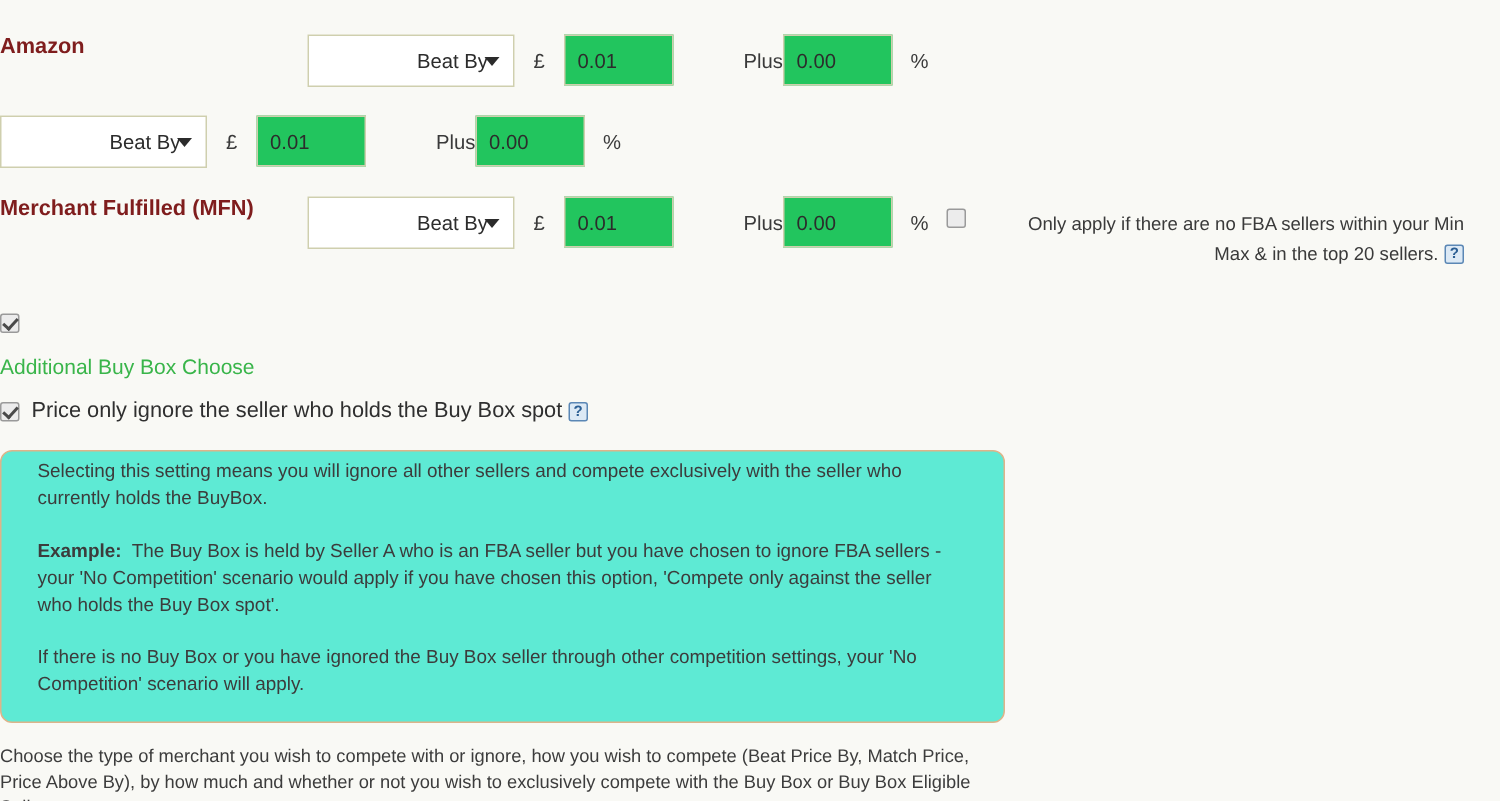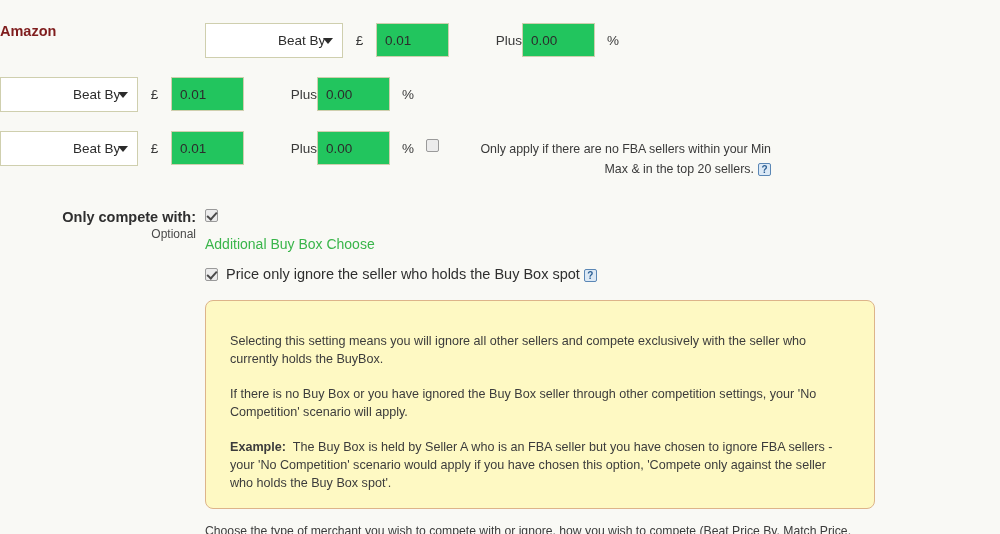--- a/index.html
+++ b/index.html
@@ -201,25 +201,25 @@
     color: #39b54a;
     font-size: 14px;
     text-decoration: none;
     margin: 14px 0 14px 0;
   }
 
   
   .info-panel {
     margin-top: 18px;
     width: 670px;
-    background: #fef9c3;
+    background: #5eead4;
     border: 1px solid #ddb48a;
     border-radius: 8px;
     box-sizing: border-box;
-    padding: 31px 22px 16px 24px;
+    padding: 4px 22px 16px 24px;
   }
   .info-panel p {
     margin: 0 0 17px 0;
     font-size: 12.6px;
     line-height: 18px;
     color: #3c3c3c;
   }
   .info-panel p:last-child { margin-bottom: 0; }
   .info-panel b { font-weight: bold; }
 
@@ -265,62 +265,59 @@
       </div>
       <div class="mini-lab gap-currency">£</div>
       <input class="num-input" type="text" value="0.01" style="">
       <div class="mini-lab gap-plus">Plus</div>
       <input class="num-input" type="text" value="0.00" style="">
       <div class="mini-lab gap-pct">%</div>
     </div>
   </div>
 
   <div class="form-row block-mfn">
+    <div class="row-label">Merchant Fulfilled (MFN)</div>
     <div class="row-controls">
       <div class="sel-wrap">
         <span class="sel-text">Beat By</span>
         <span class="sel-arrow"></span>
       </div>
       <div class="mini-lab gap-currency">£</div>
       <input class="num-input" type="text" value="0.01" style="">
       <div class="mini-lab gap-plus">Plus</div>
       <input class="num-input" type="text" value="0.00" style="">
       <div class="mini-lab gap-pct">%</div>
 
       <div class="mfn-note">
         <span class="cb"></span>
         <span class="mfn-note-text"><span>Only apply if there are no FBA sellers within your Min Max &amp; in the top 20 sellers.</span><span class="help-icon">?</span></span>
       </div>
     </div>
   </div>
 
   <div class="compete-row block-compete">
-    <div class="compete-label">
-      <span class="main">Only compete with:</span>
-      <span class="optional">Optional</span>
-    </div>
 
     <div class="compete-body">
 
       <div class="cb-line">
         <span class="cb checked"></span>
       </div>
 
       <a class="green-link" href="#">Additional Buy Box Choose</a>
 
       <div class="cb-line">
         <span class="cb checked"></span>
         <span class="cb-line-text"><span>Price only ignore the seller who holds the Buy Box spot</span><span class="help-icon">?</span></span>
       </div>
 
       
       <div class="info-panel">
         <p>Selecting this setting means you will ignore all other sellers and compete exclusively with the seller who currently holds the BuyBox.</p>
+        <p><b>Example:</b>&nbsp; <span>The Buy Box is held by Seller A who is an FBA seller but you have chosen to ignore FBA sellers - your 'No Competition' scenario would apply if you have chosen this option, 'Compete only against the seller who holds the Buy Box spot'.</span></p>
         <p>If there is no Buy Box or you have ignored the Buy Box seller through other competition settings, your 'No Competition' scenario will apply.</p>
-        <p><b>Example:</b>&nbsp; <span>The Buy Box is held by Seller A who is an FBA seller but you have chosen to ignore FBA sellers - your 'No Competition' scenario would apply if you have chosen this option, 'Compete only against the seller who holds the Buy Box spot'.</span></p>
       </div>
 
       
       <div class="footer-help">
         <span>Choose the type of merchant you wish to compete with or ignore, how you wish to compete (Beat Price By, Match Price, Price Above By), by how much and whether or not you wish to exclusively compete with the Buy Box or Buy Box Eligible Sellers.</span>
         
       </div>
 
     </div>
   </div>

